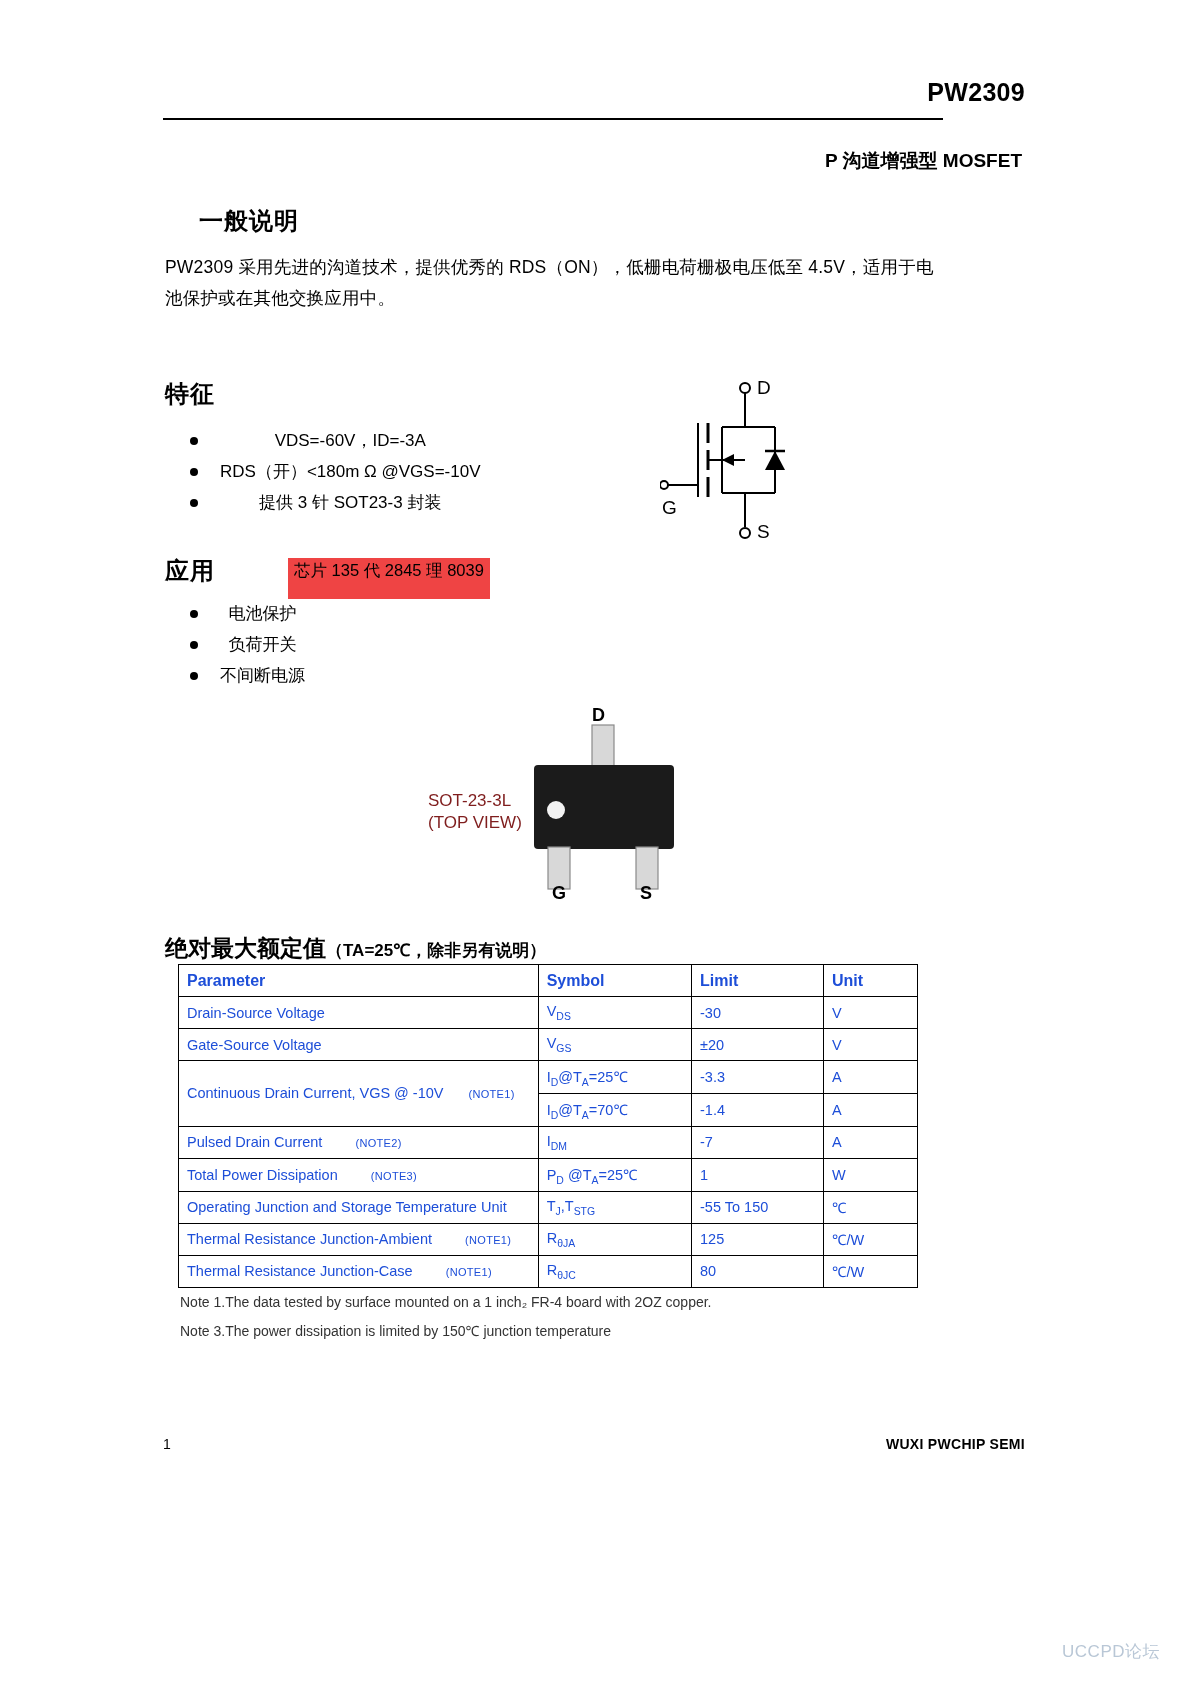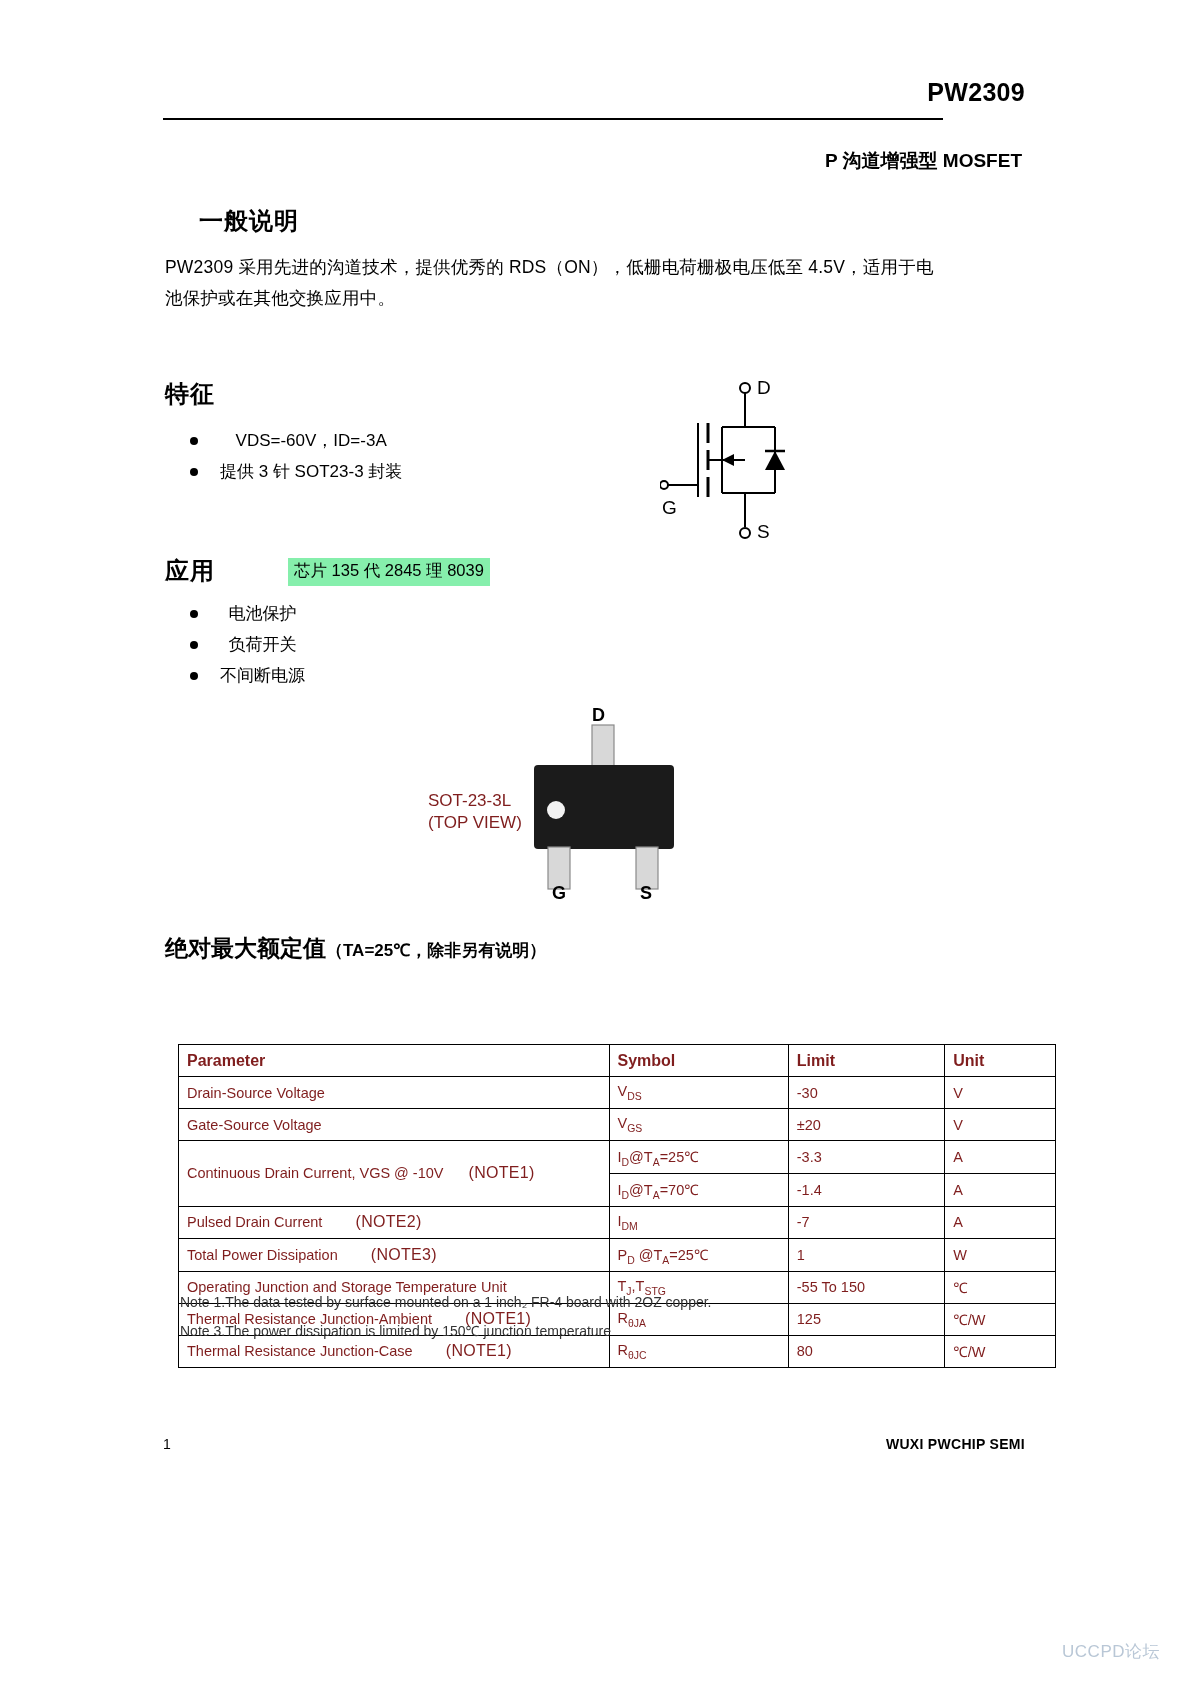--- a/index.html
+++ b/index.html
@@ -78,22 +78,22 @@
     position: absolute;
     left: 12px;
     top: 12px;
     width: 8px;
     height: 8px;
     border-radius: 50%;
     background: #000;
   }
   .highlight {
     position: absolute;
-    background: #86efac;
-    padding: 2px 6px 4px 6px;
+    background: #ef4444;
+    padding: 2px 6px 17px 6px;
     font-size: 16.5px;
     white-space: nowrap;
   }
   
   .schematic {
     position: absolute;
     left: 660px;
     top: 375px;
   }
   
@@ -118,43 +118,43 @@
     font-size: 23px;
     font-weight: bold;
   }
   .ratings-h .small {
     font-size: 17px;
   }
   
   table.ratings {
     position: absolute;
     left: 178px;
-    top: 1044px;
-    width: 878px;
+    top: 964px;
+    width: 740px;
     border-collapse: collapse;
     font-size: 14.5px;
-    color: #7f1d1d;
+    color: #1d4ed8;
   }
   table.ratings th, table.ratings td {
     border: 1px solid #000;
     padding: 5px 8px;
     text-align: left;
     font-weight: normal;
     height: 21px;
   }
   table.ratings th {
     font-weight: bold;
     font-size: 16px;
   }
   .c-param { width: 360px; }
   .c-sym   { width: 140px; }
   .c-lim   { width: 120px; }
   .c-unit  { width: 80px; }
   sub { font-size: 0.72em; }
-  .note-sm { font-size: 16px; letter-spacing: 0.3px; padding-left: 21px; }
+  .note-sm { font-size: 11px; letter-spacing: 0.3px; padding-left: 21px; }
   
   .notes {
     position: absolute;
     left: 180px;
     top: 1288px;
     font-size: 14px;
     color: #333;
     line-height: 29px;
   }
   
@@ -190,20 +190,21 @@
   <div class="doc-title">PW2309</div>
   <div class="header-rule"></div>
   <div class="subtitle">P 沟道增强型 MOSFET</div>
 
   <div class="sec-h" style="left:165px; top:205px;margin-left:34px;">一般说明</div>
   <div class="body-text" style="left:165px; top:252px; width:780px;">PW2309 采用先进的沟道技术，提供优秀的 RDS（ON），低栅电荷栅极电压低至 4.5V，适用于电池保护或在其他交换应用中。</div>
 
   <div class="sec-h" style="left:165px; top:378px;">特征</div>
   <ul class="bullets" style="left:178px; top:425px;">
     <li><span>VDS=-60V，ID=-3A</span></li>
+    <li><span>RDS（开）&lt;180m Ω @VGS=-10V</span></li>
     <li><span>提供 3 针 SOT23-3 封装</span></li>
   </ul>
 
   <div class="schematic">
     <svg width="180" height="200" viewBox="0 0 180 200" xmlns="http://www.w3.org/2000/svg">
 
       <circle cx="85" cy="13" r="5" fill="none" stroke="#000" stroke-width="2"></circle>
       <line x1="85" y1="18" x2="85" y2="52" stroke="#000" stroke-width="2"></line>
 
       <line x1="85" y1="52" x2="62" y2="52" stroke="#000" stroke-width="2"></line>

